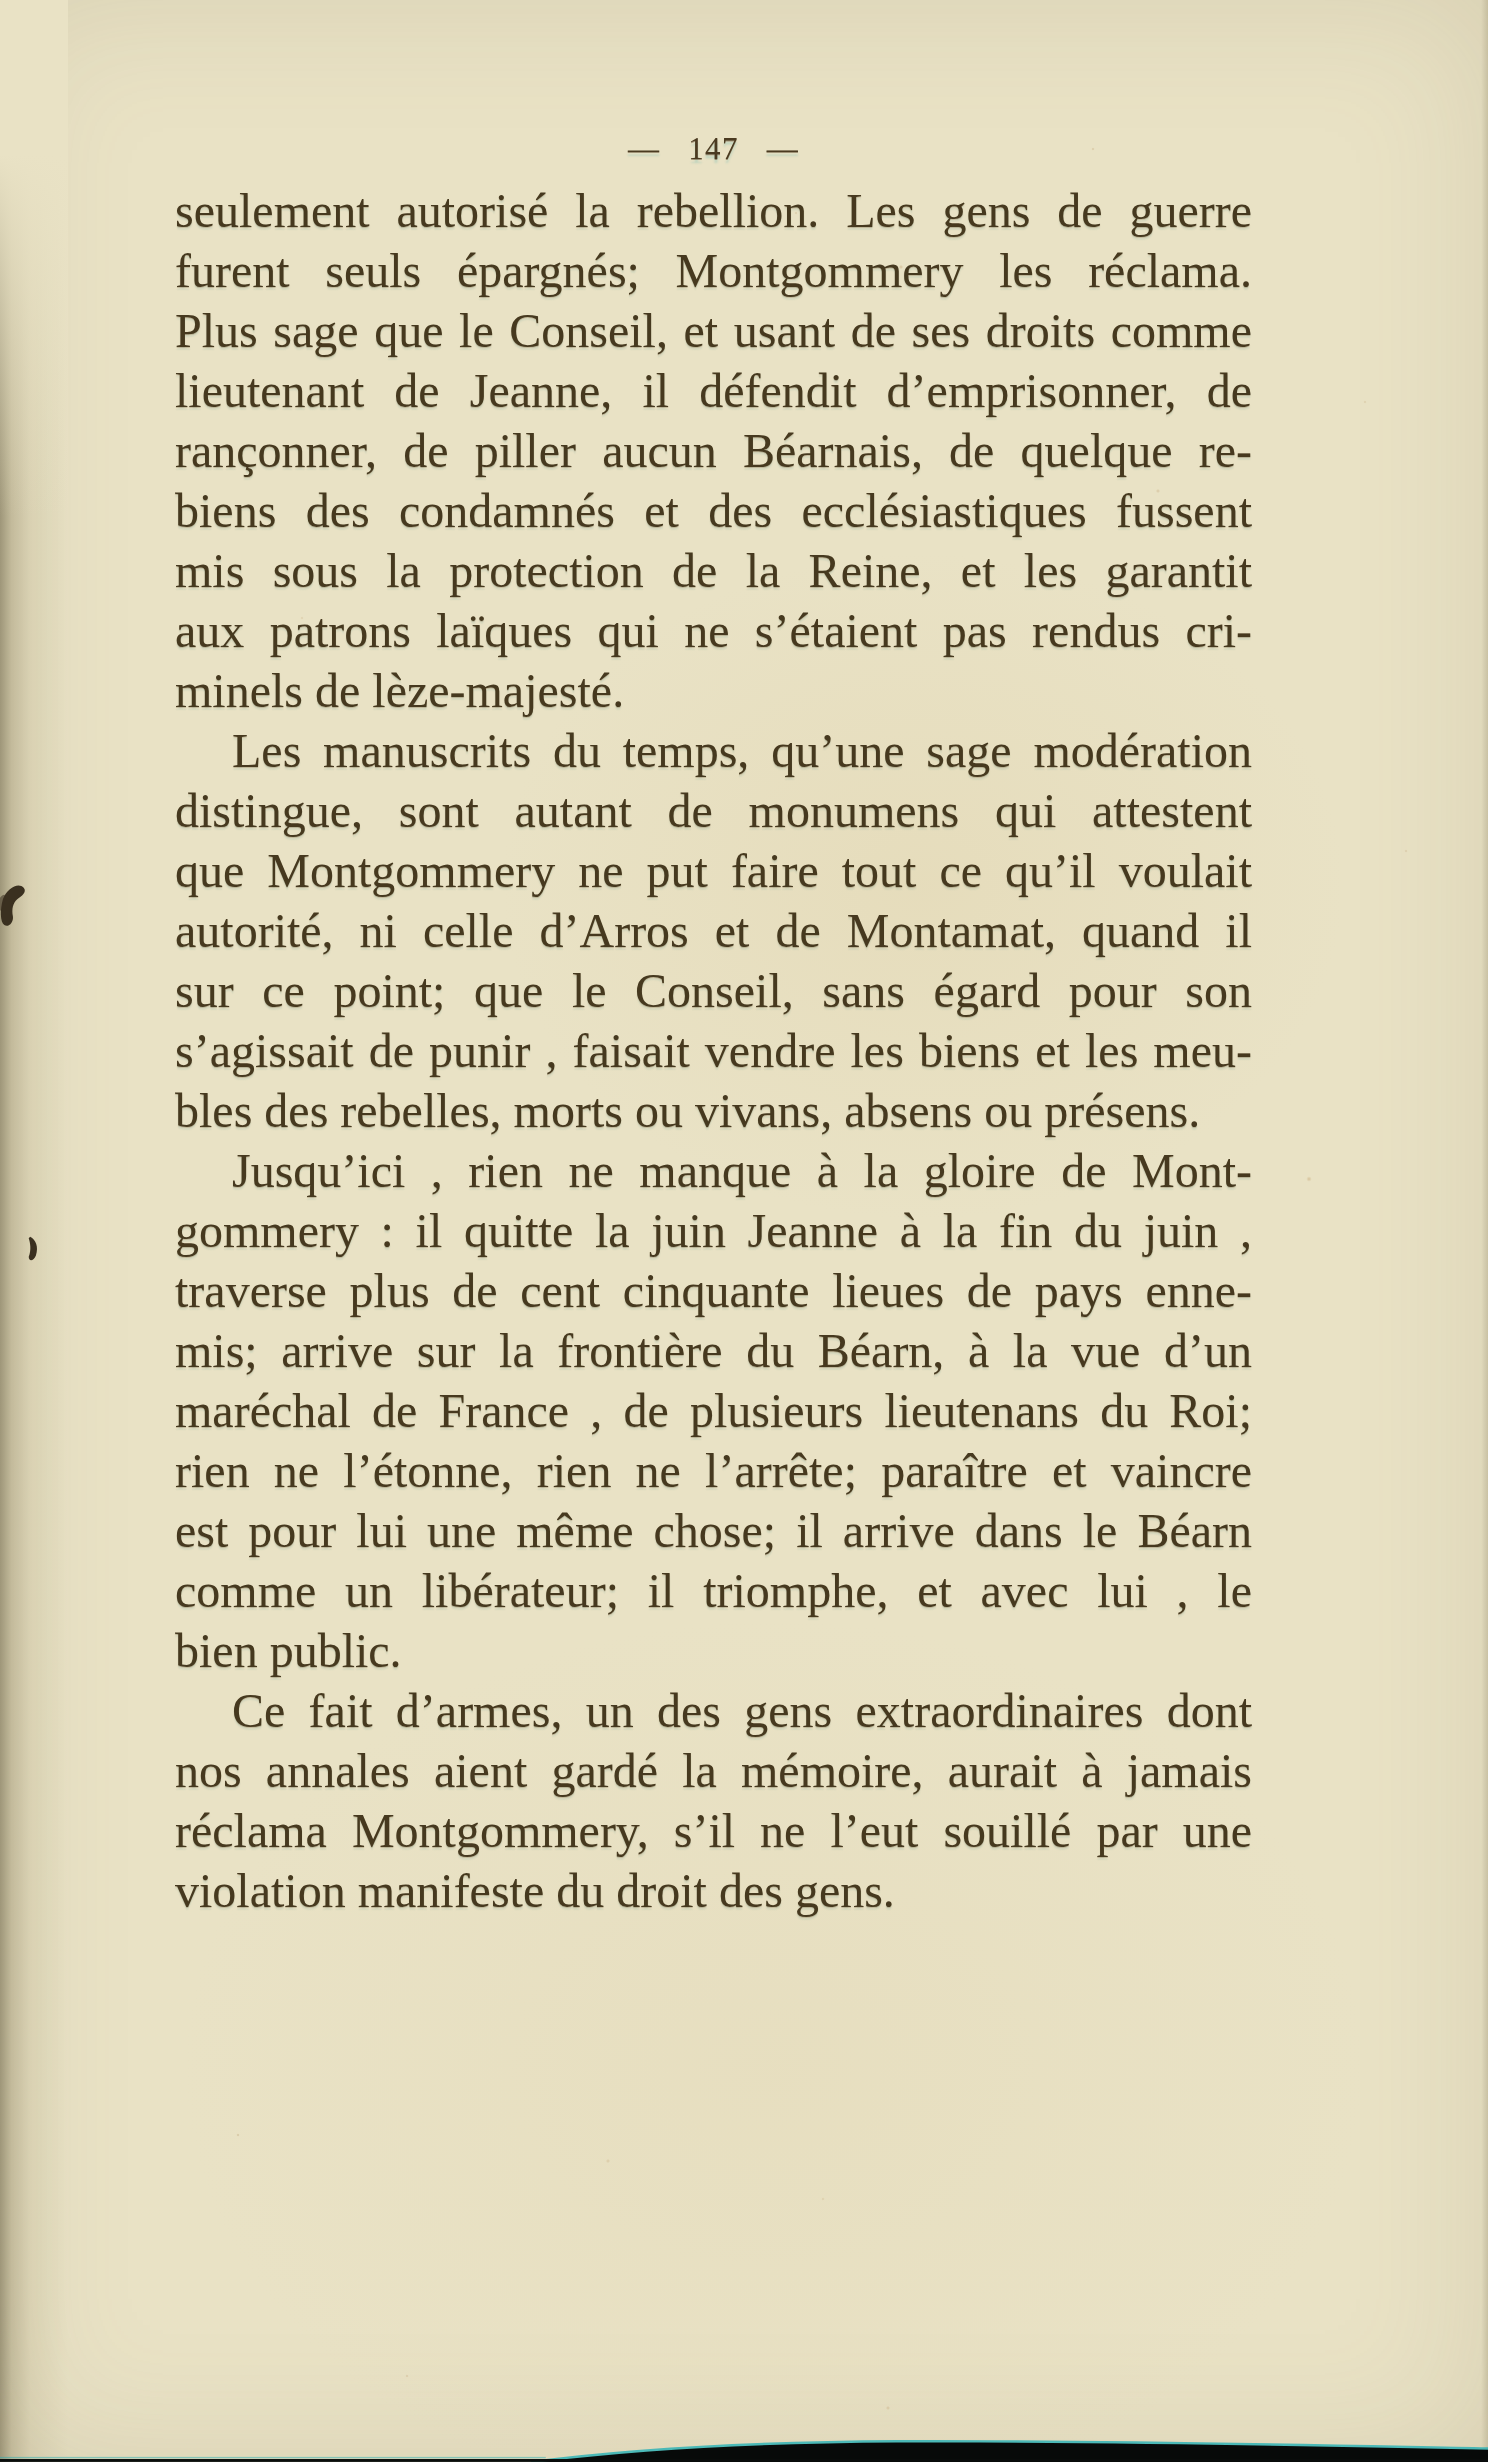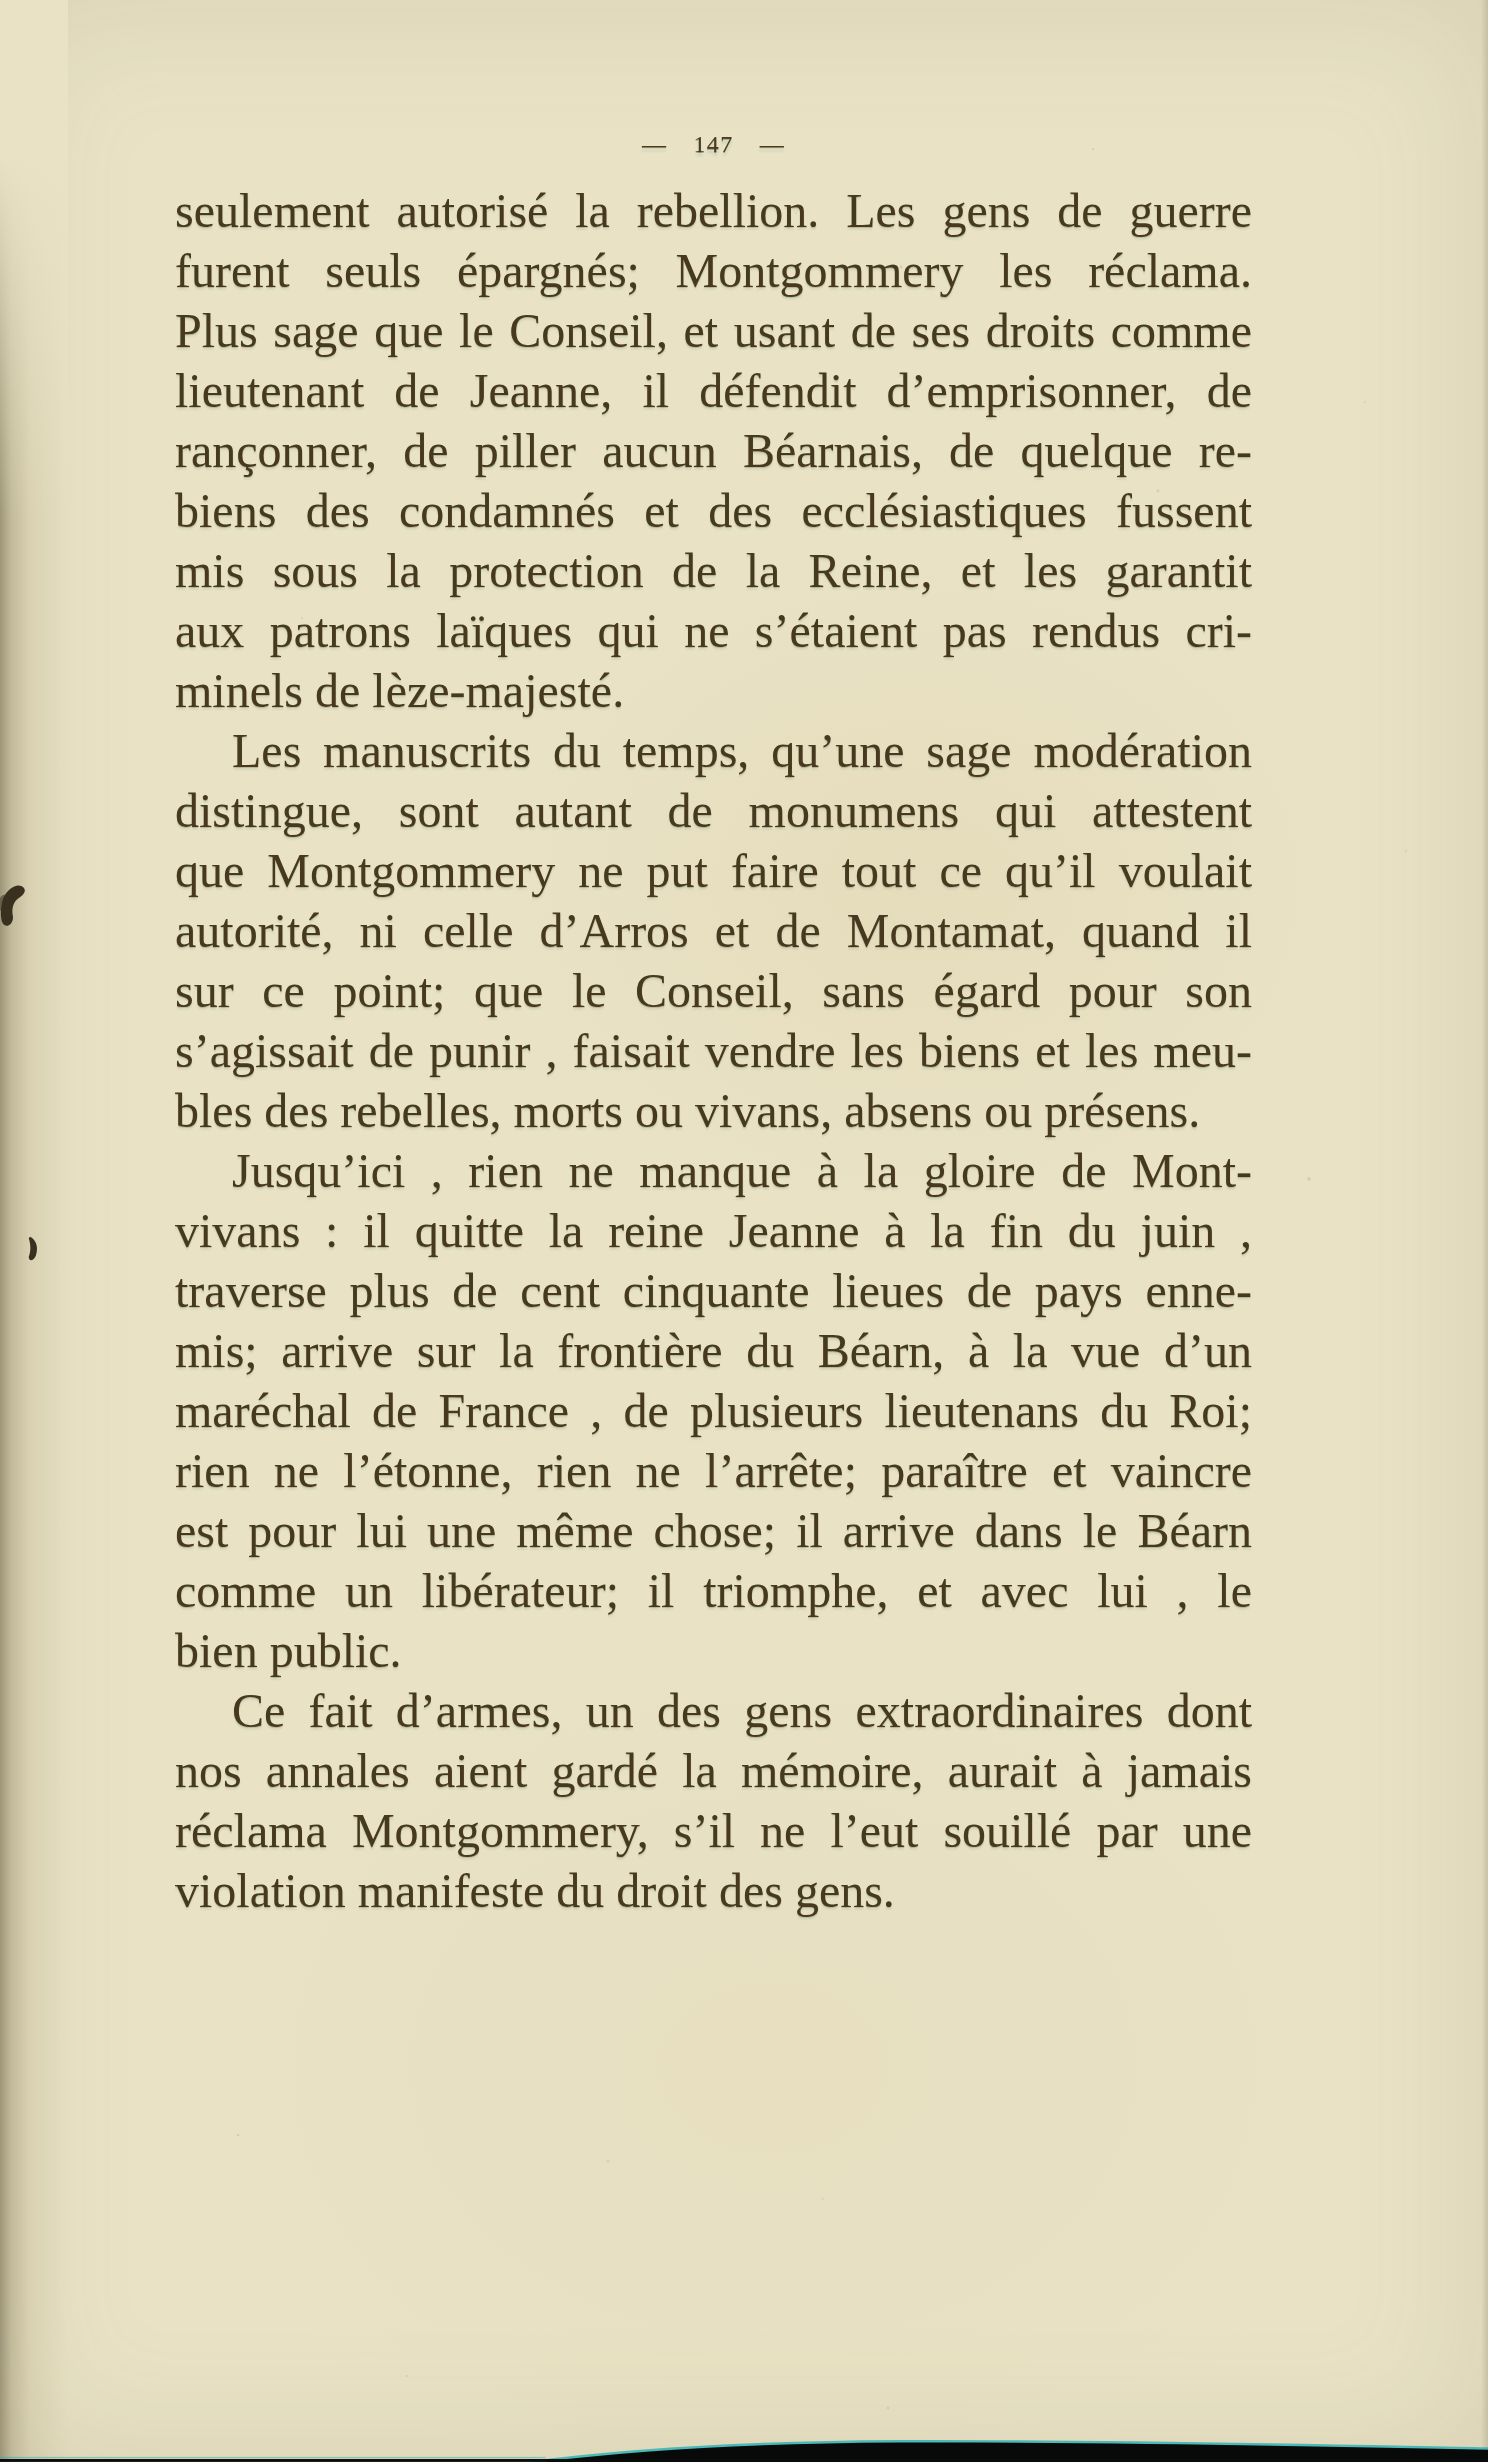--- a/index.html
+++ b/index.html
@@ -45,21 +45,21 @@
     background: linear-gradient(to bottom, #e9e2c5 0%, #e9e2c5 30%, rgba(233,226,197,0) 100%);
   }
   .right-edge {
     position: absolute; right: 0; top: 0; bottom: 0; width: 7.2px;
     background: linear-gradient(to left, rgba(150,140,108,0.30), rgba(150,140,108,0) 100%);
   }
   .header {
     position: absolute;
     left: 175px; width: 1077px; top: 131px;
     text-align: center;
-    font-size: 24px;
+    font-size: 31px;
     color: #4a3a20;
     word-spacing: 18.7px;
     letter-spacing: 1.4px;
     text-shadow: 0 0.7px 0 rgba(70,50,25,0.45), 0 3.6px 2.2px rgba(35,160,165,0.22);
   }
   .text-block {
     position: absolute;
     left: 175px; top: 181px; width: 1077px;
     font-size: 48px;
     color: #46391f;
@@ -103,21 +103,21 @@
       <div class="line j">aux patrons laïques qui ne s’étaient pas rendus cri-</div>
       <div class="line">minels de lèze-majesté.</div>
       <div class="line j indent">Les manuscrits du temps, qu’une sage modération</div>
       <div class="line j">distingue, sont autant de monumens qui attestent</div>
       <div class="line j">que Montgommery ne put faire tout ce qu’il voulait</div>
       <div class="line j">autorité, ni celle d’Arros et de Montamat, quand il</div>
       <div class="line j">sur ce point; que le Conseil, sans égard pour son</div>
       <div class="line j">s’agissait de punir , faisait vendre les biens et les meu-</div>
       <div class="line">bles des rebelles, morts ou vivans, absens ou présens.</div>
       <div class="line j indent">Jusqu’ici , rien ne manque à la gloire de Mont-</div>
-      <div class="line j">vivans : il quitte la reine Jeanne à la fin du juin ,</div>
+      <div class="line j">gommery : il quitte la juin Jeanne à la fin du juin ,</div>
       <div class="line j">traverse plus de cent cinquante lieues de pays enne-</div>
       <div class="line j">mis; arrive sur la frontière du Béarn, à la vue d’un</div>
       <div class="line j">maréchal de France , de plusieurs lieutenans du Roi;</div>
       <div class="line j">rien ne l’étonne, rien ne l’arrête; paraître et vaincre</div>
       <div class="line j">est pour lui une même chose; il arrive dans le Béarn</div>
       <div class="line j">comme un libérateur; il triomphe, et avec lui , le</div>
       <div class="line">bien public.</div>
       <div class="line j indent">Ce fait d’armes, un des gens extraordinaires dont</div>
       <div class="line j">nos annales aient gardé la mémoire, aurait à jamais</div>
       <div class="line j">réclama Montgommery, s’il ne l’eut souillé par une</div>

